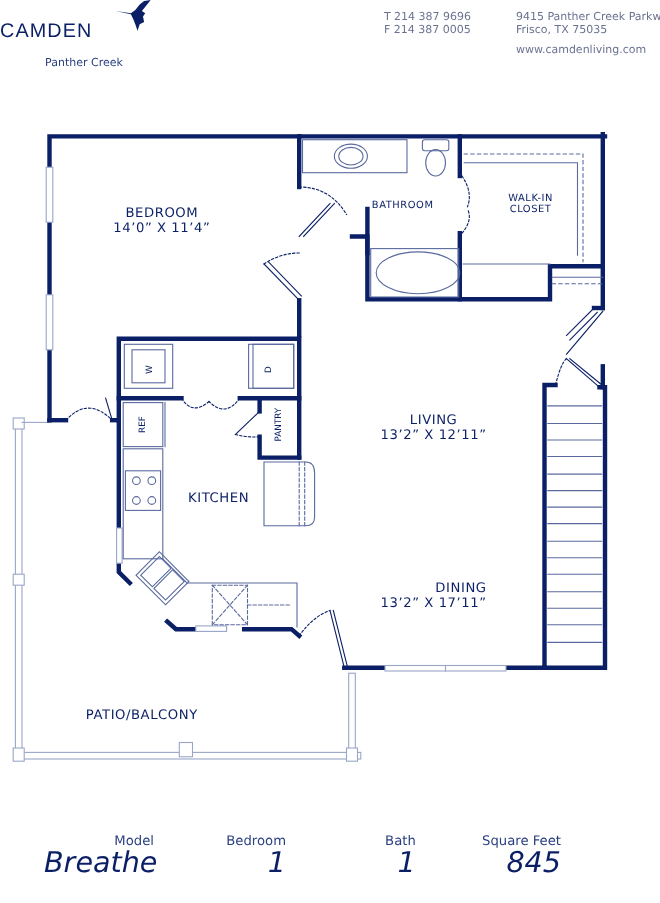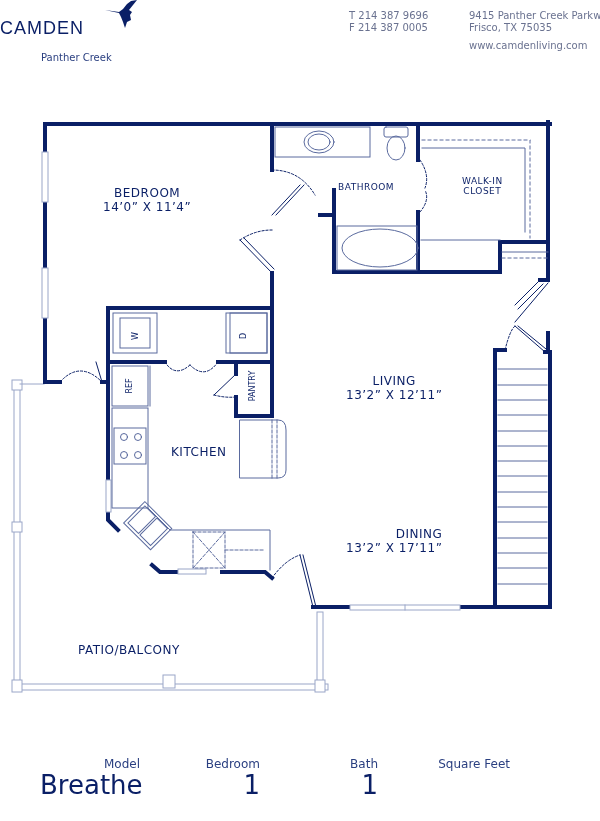--- a/index.html
+++ b/index.html
@@ -7,21 +7,21 @@
   .logo { position: absolute; left: 0; top: 6px; }
   .logo-word { position: absolute; left: 0; top: 12px; font-family: "Liberation Sans", sans-serif; font-size: 18px; letter-spacing: 1px; color: #0a1f66; font-weight: normal; }
   .logo-sub { position: absolute; left: 41px; top: 46px; font-size: 10px; color: #2a3f80; white-space: nowrap; }
   .bird { position: absolute; left: 103px; top: 0px; }
   .contact { position: absolute; top: 10px; font-size: 10px; color: #6a7290; line-height: 12px; white-space: nowrap; }
   .plan { position: absolute; left: 0; top: 0; }
   .room-label { position: absolute; font-size: 12px; color: #0a1f66; text-align: center; white-space: nowrap; letter-spacing: 0.5px; }
   .room-small { font-size: 9px; }
   .stat { position: absolute; text-align: right; color: #0a1f66; }
   .stat-label { font-size: 12px; color: #2a3f80; }
-  .stat-value { font-size: 26px; line-height: 28px; }
+  .stat-value { font-size: 26px; line-height: 28px; font-style: italic; }
   .stat-sub { font-size: 11px; color: #2a3f80; margin-top: 47px; }
 </style>
 </head>
 <body>
 
 <div class="logo">
   <div class="logo-word">CAMDEN</div>
   <div class="logo-sub">Panther Creek</div>
 </div>
 <svg class="bird" width="40" height="32" viewBox="0 0 40 32">
@@ -237,13 +237,14 @@
 <div class="stat" style="left:170px; top:757px; width:90px;">
   <div class="stat-label">Bedroom</div>
   <div class="stat-value">1</div>
 </div>
 <div class="stat" style="left:298px; top:757px; width:80px;">
   <div class="stat-label">Bath</div>
   <div class="stat-value">1</div>
 </div>
 <div class="stat" style="left:410px; top:757px; width:100px;">
   <div class="stat-label">Square Feet</div>
+  <div class="stat-value">845</div>
 </div>
 
 </body></html>

